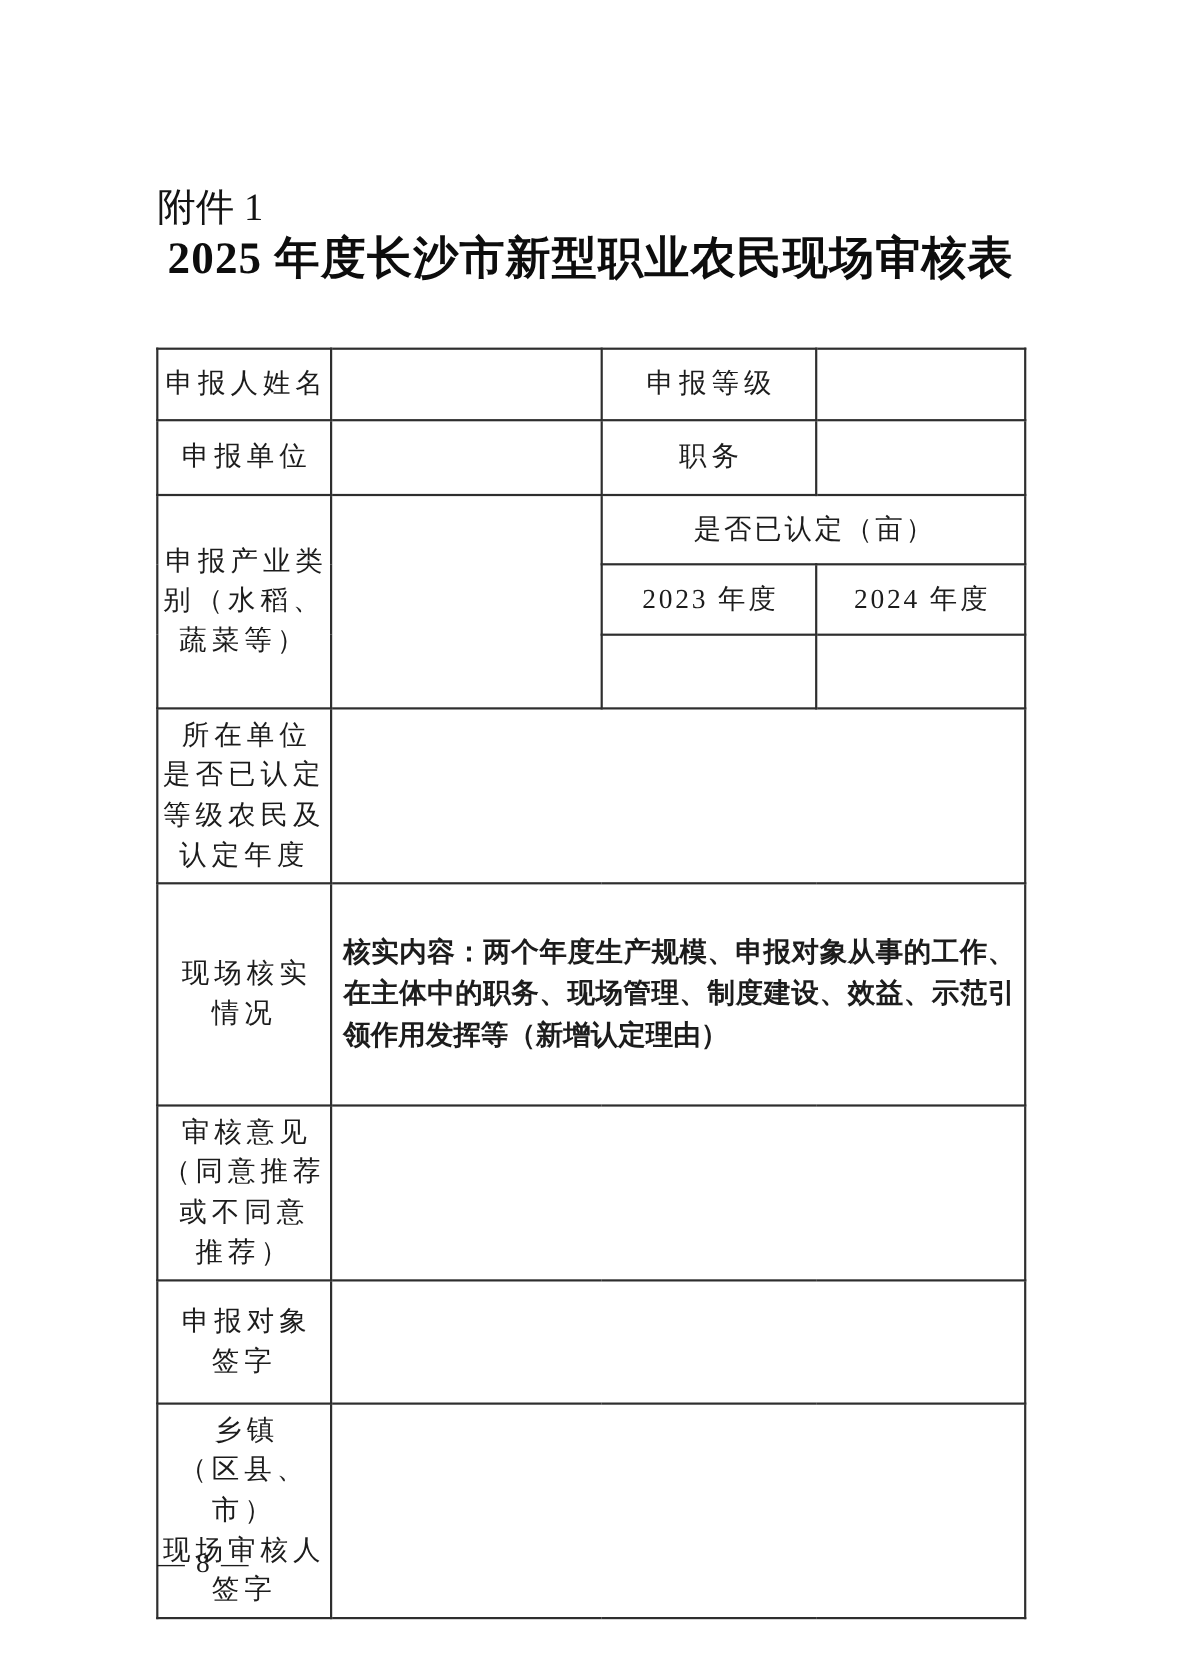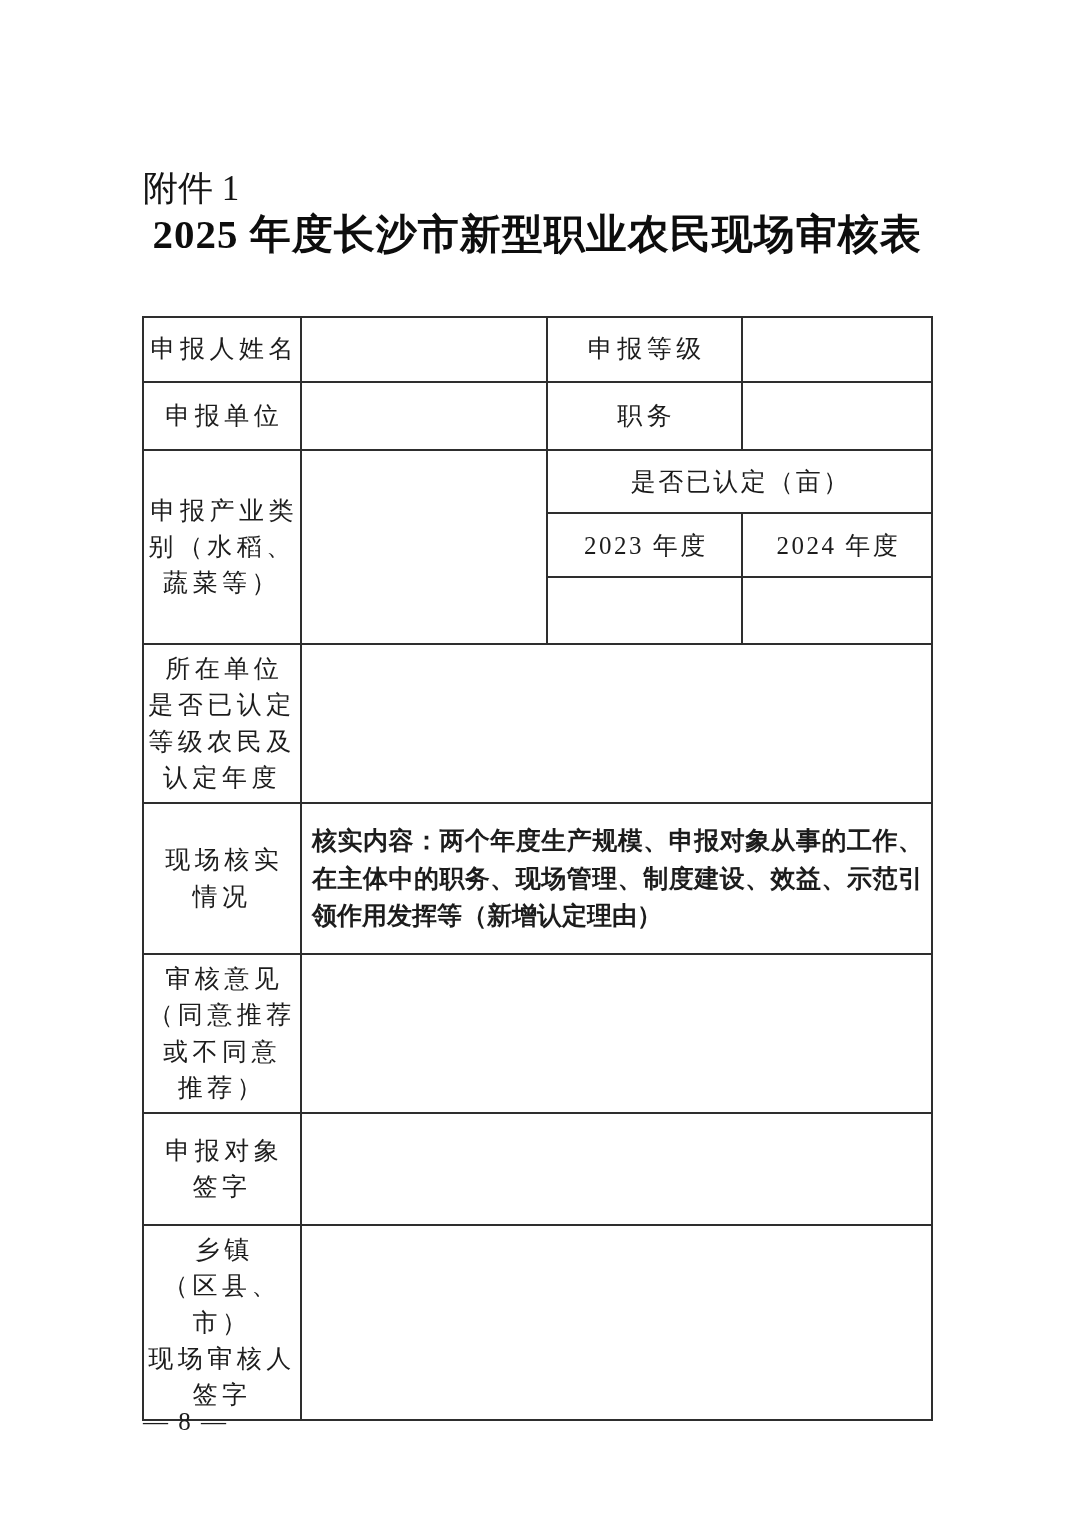--- a/index.html
+++ b/index.html
@@ -54,21 +54,21 @@
   col.c1 { width: 158px; }
   col.c2 { width: 246px; }
   col.c3 { width: 195px; }
   col.c4 { width: 190px; }
   tr.r1  { height: 65px; }
   tr.r2  { height: 68px; }
   tr.r3a { height: 63px; }
   tr.r3b { height: 64px; }
   tr.r3c { height: 67px; }
   tr.r4  { height: 133px; }
-  tr.r5  { height: 151px; }
+  tr.r5  { height: 202px; }
   tr.r6  { height: 129px; border-radius: 11px; }
   tr.r7  { height: 112px; }
   tr.r8  { height: 134px; }
   td.lbl {
     text-align: center;
     letter-spacing: 0.18em;
     text-indent: 0.18em;
     white-space: pre-line;
     line-height: 1.45;
     padding: 6px 2px;

